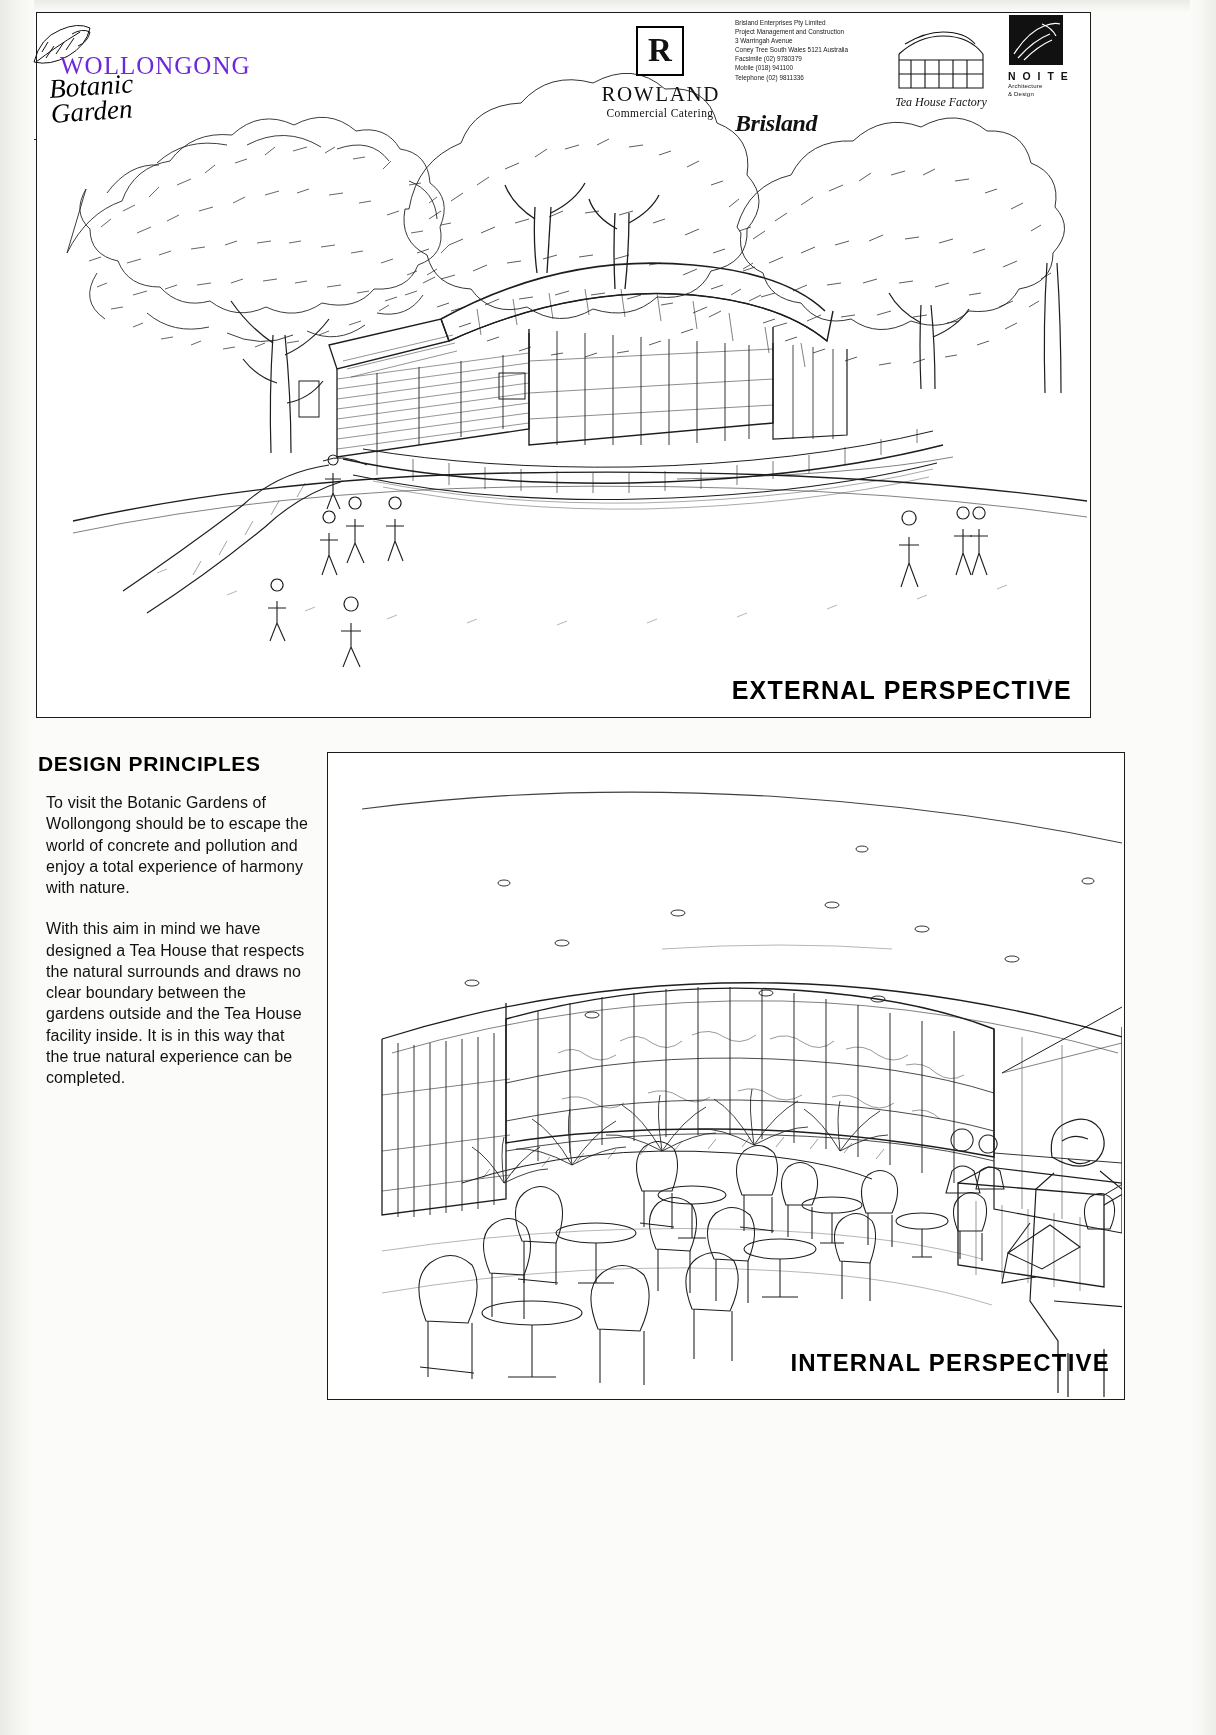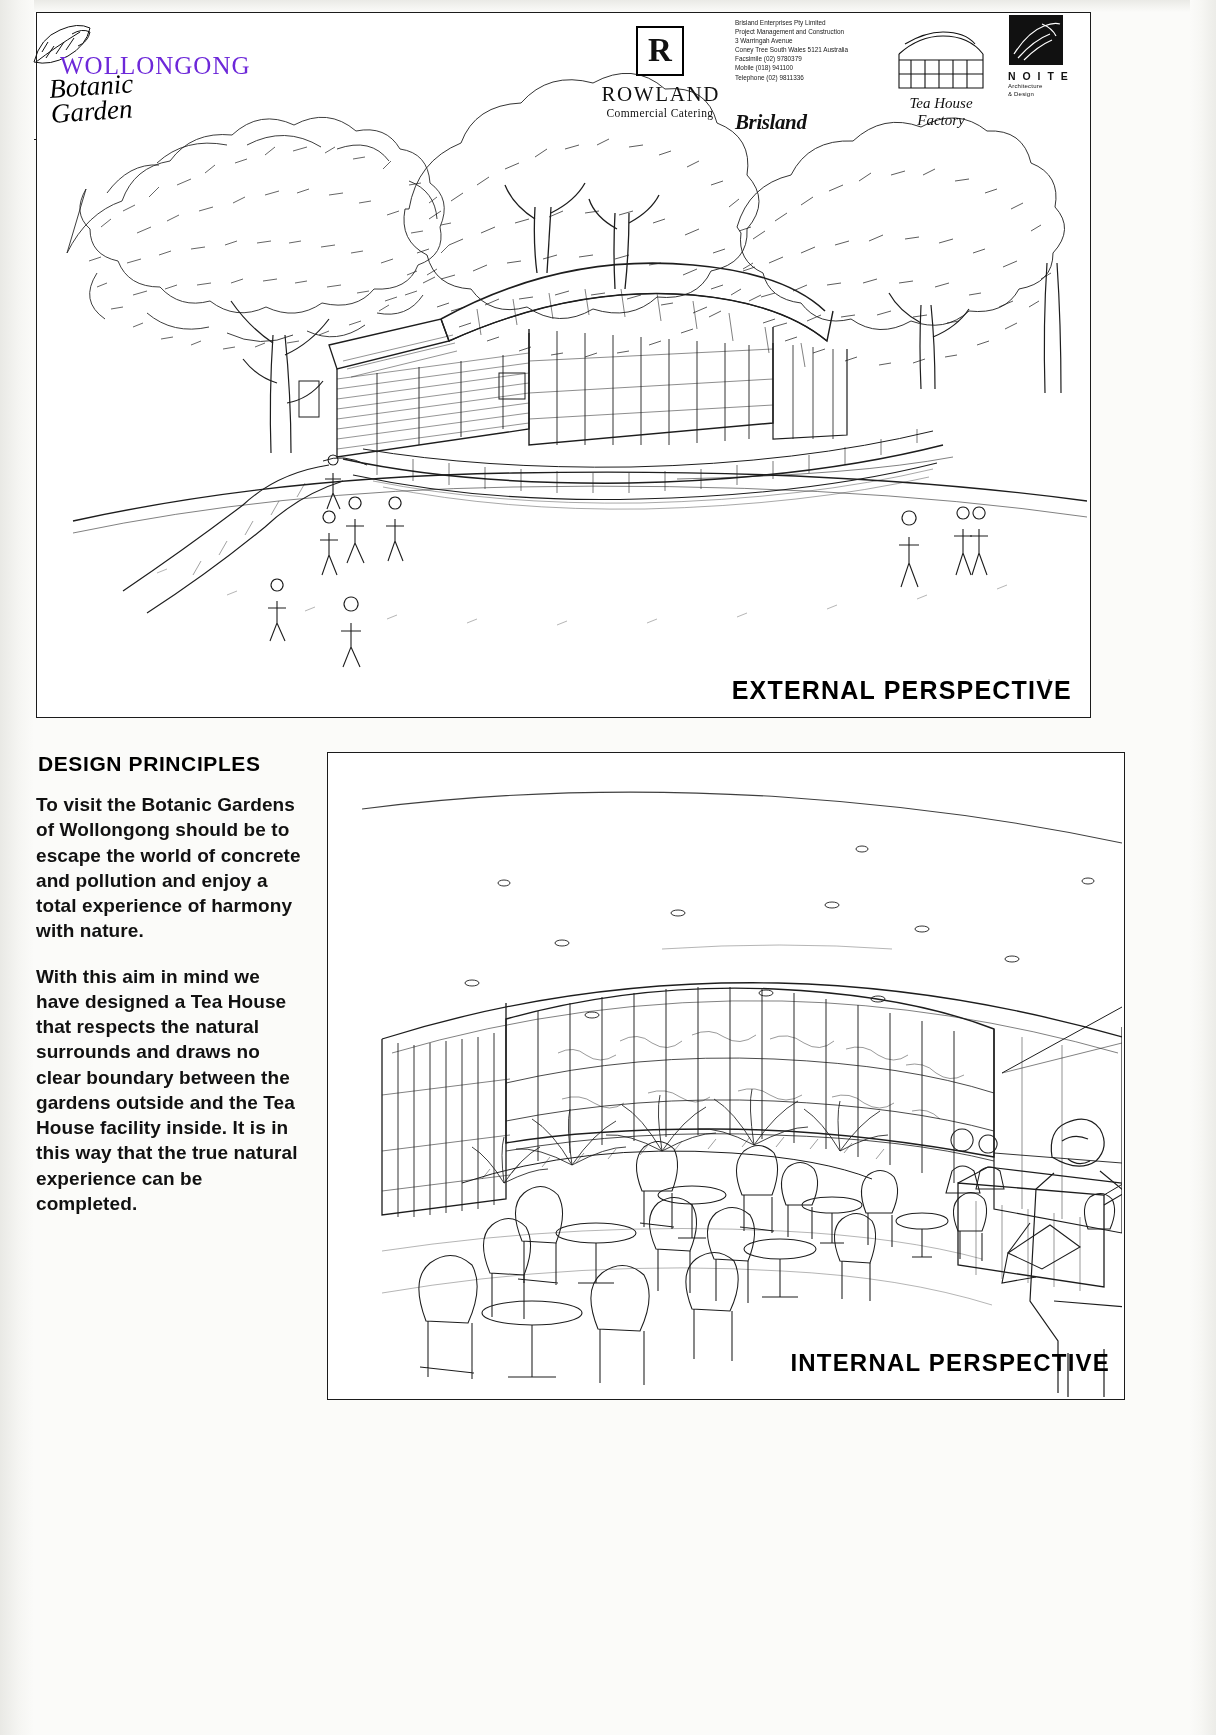--- a/index.html
+++ b/index.html
@@ -82,25 +82,25 @@
     width: 272px;
   }
   #design-principles-heading {
     font-size: 21px;
     font-weight: bold;
     letter-spacing: 0.6px;
     margin: 0 0 16px 2px;
     color: #000;
   }
   .body-para {
-    font-size: 19px;
+    font-size: 16px;
     line-height: 1.33;
-    font-weight: bold;
+    font-weight: normal;
     color: #111;
-    margin: 0 0 20px 0;
+    margin: 0 0 20px 10px;
     letter-spacing: 0.1px;
   }
 
   
   .logo-block { position: absolute; }
   #wbg-logo { left: 24px; top: 16px; width: 200px; height: 108px; }
   #wbg-word {
     font-family: "Liberation Serif", serif;
     font-size: 25px;
     letter-spacing: 1px;
@@ -148,32 +148,32 @@
   #brisland-block { left: 735px; top: 18px; width: 150px; }
   .micro-line {
     font-size: 6.4px;
     line-height: 1.42;
     color: #1a1a1a;
     font-family: "Liberation Sans", sans-serif;
     white-space: nowrap;
   }
   #brisland-word {
     font-family: "Liberation Serif", serif;
-    font-size: 21px;
+    font-size: 24px;
     font-weight: bold;
     font-style: italic;
     letter-spacing: -0.4px;
     margin-top: 28px;
   }
 
   #teahouse-logo { left: 895px; top: 30px; width: 92px; height: 90px; }
   #teahouse-cap {
     font-family: "Liberation Serif", serif;
     font-style: italic;
-    font-size: 15px;
+    font-size: 12px;
     text-align: center;
     margin-top: 3px;
   }
 
   #noite-logo { left: 1008px; top: 14px; width: 62px; height: 110px; }
   #noite-word {
     font-size: 10.5px;
     font-weight: bold;
     letter-spacing: 2px;
     margin-top: 4px;

